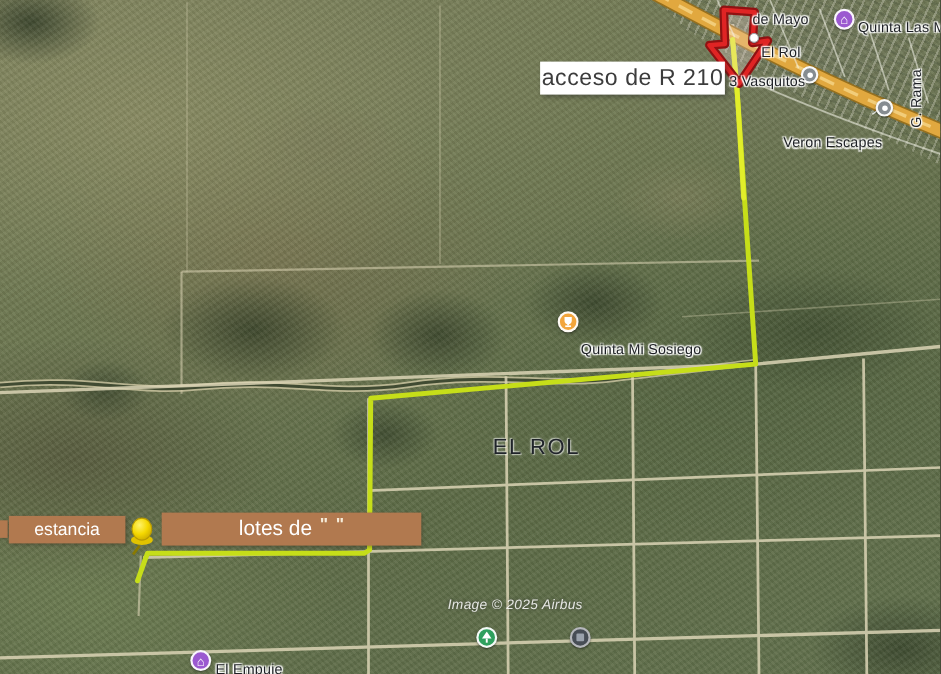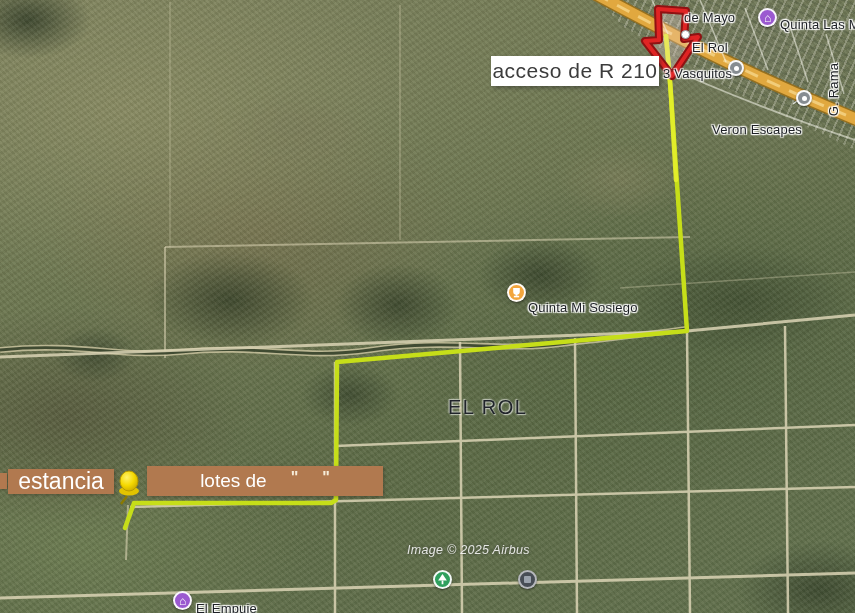--- a/index.html
+++ b/index.html
@@ -77,23 +77,23 @@
   .m-dark .chip { width:7px; height:7px; background:#9aa2ac; border-radius:1px; }
   .glyph { color:#fff; font-size:12px; line-height:1; font-weight:bold; }
 
   
   .callout { position:absolute; display:flex; align-items:center; justify-content:center;
     background:var(--c-callout-box,#b1794f); color:var(--c-callout-text,#fff);
     box-shadow:1px 1px 3px rgba(40,30,20,.35); }
   .acceso { left:491px; top:56px; width:168px; height:30px;
     background:var(--c-acceso-box,#fff); color:var(--c-acceso-text,#3c3c3c);
     font-size:21px; letter-spacing:.5px; box-shadow:2px 2px 4px rgba(40,40,40,.45); }
-  .estancia { left:8px; top:469px; width:106px; height:25px; font-size:23px; }
+  .estancia { left:8px; top:469px; width:106px; height:25px; font-size:16px; }
   .edge-sliver { left:0; top:473px; width:7px; height:16px; }
-  .lotes { left:147px; top:466px; width:236px; height:30px; gap:24px; }
+  .lotes { left:147px; top:466px; width:236px; height:30px; gap:7px; }
   .lotes .prefix { font-size:19px; }
   .lotes .quote { font-size:16px; font-weight:bold; color:#f6ecd9; transform:translateY(-3px); }
   .lotes .name { font-family:"DejaVu Serif", serif; font-style:italic; font-weight:bold;
     font-size:22px; letter-spacing:1px; }
   .pushpin { position:absolute; left:114px; top:470px; width:32px; height:36px; }
 </style>
 </head>
 <body>
 
 <div class="stage">
@@ -188,21 +188,21 @@
   <div class="marker m-purple" style="left:173px; top:591px;">
     <span class="glyph">⌂</span>
   </div>
 
   <div class="poi-label" style="left:684px; top:10px;text-align:center;">de Mayo</div>
   <div class="poi-label" style="left:780px; top:17px;">Quinta Las Mora</div>
   <div class="poi-label" style="left:692px; top:40px;">El Rol</div>
   <div class="poi-label" style="left:663px; top:66px;">3 Vasquitos</div>
   <div class="poi-label" style="left:712px; top:98px;margin-top:24px;">Veron Escapes</div>
   <div class="poi-label vertical" style="left:800px; top:82px;">G. Rama</div>
-  <div class="poi-label" style="left:528px; top:300px;text-align:center;">Quinta Mi Sosiego</div>
+  <div class="poi-label" style="left:528px; top:310px;text-align:center;">Quinta Mi Sosiego</div>
   <div class="poi-label area-label" style="left:448px; top:396px;">EL ROL</div>
   <div class="poi-label" style="left:196px; top:601px;">El Empuje</div>
 
   <div class="callout acceso">
     <span>acceso de R 210</span>
   </div>
   <div class="callout edge-sliver"></div>
   <div class="callout estancia">
     <span>estancia</span>
   </div>

